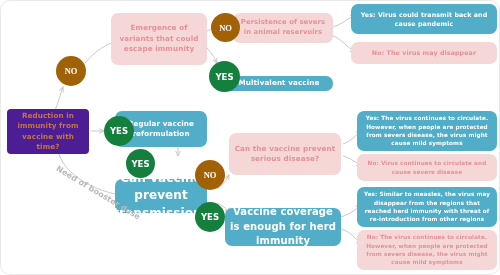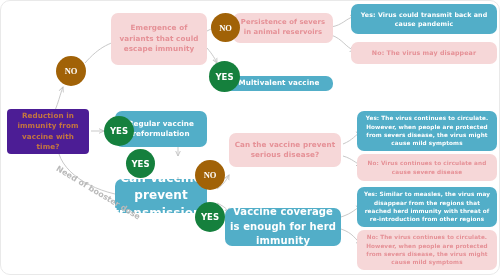--- a/index.html
+++ b/index.html
@@ -131,21 +131,21 @@
   <div class="node teal" style="left:350px; top:3px; width:146px; height:30px; font-size:6.3px;">Yes: Virus could transmit back and cause pandemic</div>
 
   <div class="node pink" style="left:350px; top:41px; width:146px; height:22px; font-size:6.3px;">No: The virus may disappear</div>
 
   <div class="node teal" style="left:224px; top:75px; width:108px; height:15px; font-size:7.2px;">Multivalent vaccine</div>
 
   <div class="node teal" style="left:114px; top:110px; width:92px; height:36px; font-size:7.2px;">Regular vaccine reformulation</div>
 
   <div class="node teal" style="left:114px; top:178px; width:92px; height:34px; font-size:12px;">Can vaccine prevent transmission?</div>
 
-  <div class="node pink" style="left:228px; top:132px; width:112px; height:34px; font-size:7.2px;">Can the vaccine prevent serious disease?</div>
+  <div class="node pink" style="left:228px; top:132px; width:112px; height:42px; font-size:7.2px;">Can the vaccine prevent serious disease?</div>
 
   <div class="node teal" style="left:356px; top:110px; width:140px; height:40px; font-size:5.7px;">Yes: The virus continues to circulate. However, when people are protected from severs disease, the virus might cause mild symptoms</div>
 
   <div class="node pink" style="left:356px; top:153px; width:140px; height:27px; font-size:5.7px;">No: Virus continues to circulate and cause severe disease</div>
 
   <div class="node teal" style="left:224px; top:207px; width:116px; height:38px; font-size:10px;">Vaccine coverage is enough for herd immunity</div>
 
   <div class="node teal" style="left:356px; top:186px; width:140px; height:40px; font-size:5.7px;">Yes: Similar to measles, the virus may disappear from the regions that reached herd immunity with threat of re-introduction from other regions</div>
 
   <div class="node pink" style="left:356px; top:229px; width:140px; height:40px; font-size:5.7px;">No: The virus continues to circulate. However, when people are protected from severs disease, the virus might cause mild symptoms</div>

